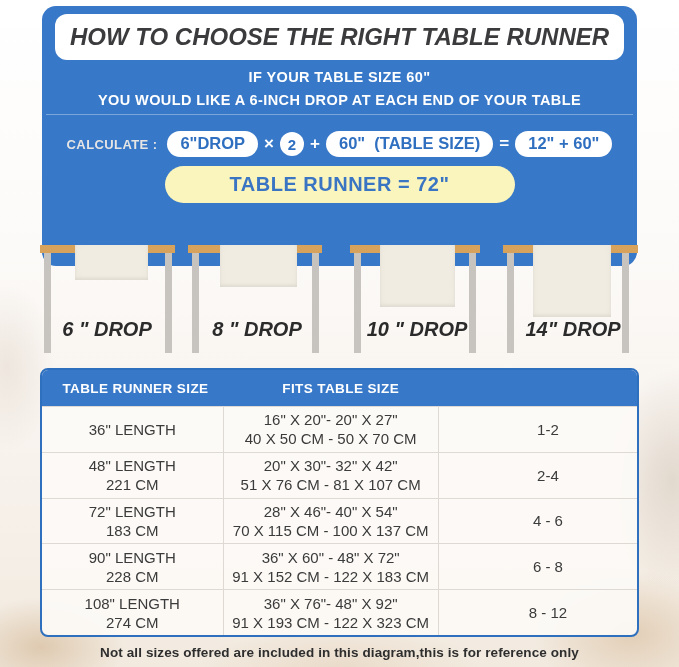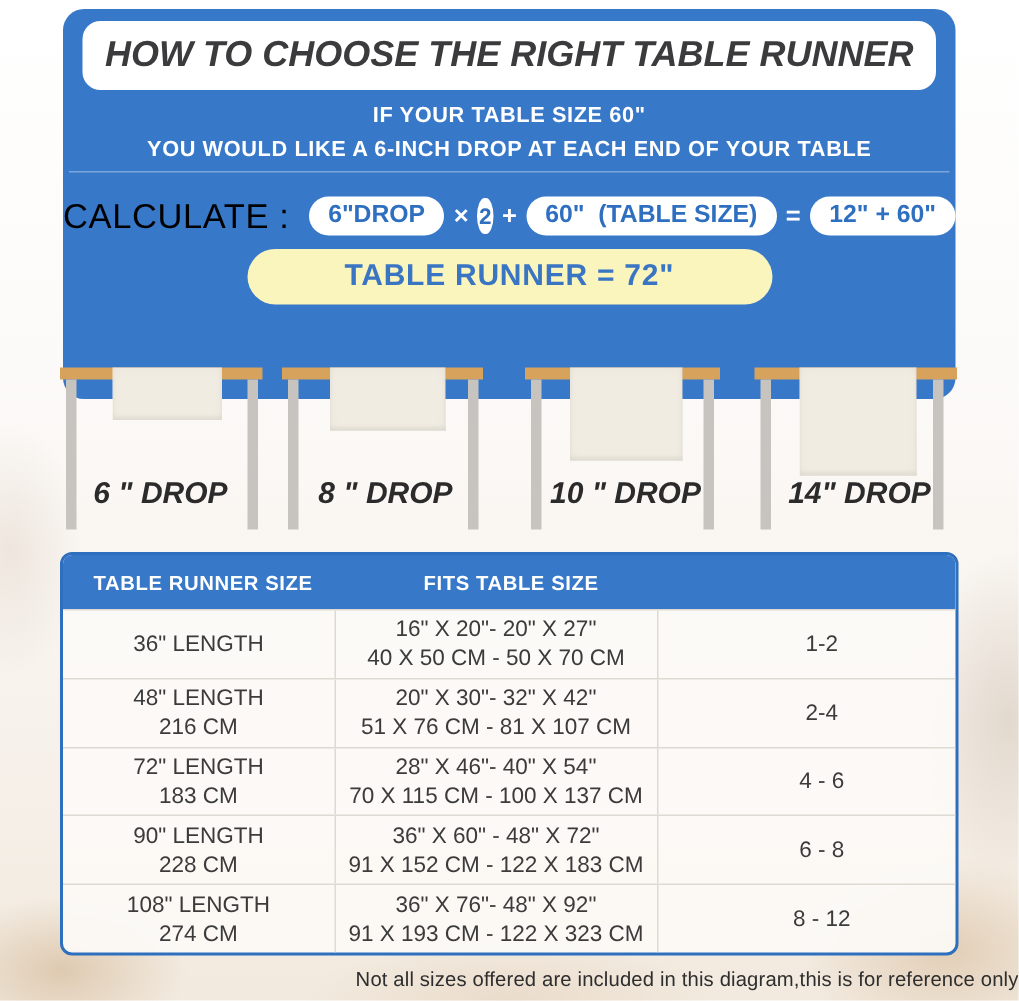--- a/index.html
+++ b/index.html
@@ -35,21 +35,21 @@
   .subtitle.line1 { top: 63px; font-size: 14.5px; letter-spacing: .4px; }
   .subtitle.line2 { top: 86px; font-size: 14.5px; letter-spacing: .4px; }
   .panel-divider {
     position: absolute; left: 4px; right: 4px; top: 108px; height: 0;
     border-top: 1px solid rgba(255,255,255,.35);
   }
   .calc-row {
     position: absolute; left: 0; right: 0; top: 124px; height: 28px;
     display: flex; align-items: center; justify-content: center; gap: 6px;
   }
-  .calc-label { color: #000000; font-weight: normal; font-size: 23px; letter-spacing: .4px; white-space: pre; }
+  .calc-label { color: #e5e5e5; font-weight: bold; font-size: 13px; letter-spacing: .4px; white-space: pre; }
   .pill {
     background: #ffffff; color: #2f6fc0; font-weight: bold; font-size: 16.5px;
     border-radius: 15px; padding: 3px 13px 4px 13px; white-space: pre; line-height: 1.2;
   }
   .op { color: #ffffff; font-weight: bold; font-size: 17px; }
   .mult-circle {
     width: 24px; height: 24px; border-radius: 50%; background: #ffffff;
     color: #2f6fc0; font-weight: bold; font-size: 15px;
     display: flex; align-items: center; justify-content: center;
   }
@@ -87,22 +87,22 @@
   .col1 { width: 31.4%; } .col2 { width: 37.6%; } .col3 { width: 31%; }
   .spec-row { display: flex; flex: 1; border-top: 1px solid #ded9d2; color: #3b3b3b; }
   .spec-row .cell {
     display: flex; flex-direction: column; justify-content: center;
     text-align: center; font-size: 15px; line-height: 19px;
   }
   .spec-row .col2 { border-left: 1px solid #ded9d2; border-right: 1px solid #ded9d2; }
   .spec-row .persons { font-size: 15px; margin-left: 20px; }
 
   .footnote {
-    position: absolute; left: 0; right: 0; top: 645px; text-align: right;
-    font-size: 13.5px; font-weight: normal; color: #2e2e2e; letter-spacing: .1px;
+    position: absolute; left: 0; right: 0; top: 645px; text-align: center;
+    font-size: 13.5px; font-weight: bold; color: #2e2e2e; letter-spacing: .1px;
   }
 </style>
 </head>
 <body>
 
 <div class="blue-panel">
   <div class="title-box">
     <div class="title">HOW TO CHOOSE THE RIGHT TABLE RUNNER</div>
   </div>
   <div class="subtitle line1">IF YOUR TABLE SIZE 60"</div>
@@ -165,21 +165,21 @@
     <div class="cell col2">
       <span>16" X 20"- 20" X 27"</span>
       <span>40 X 50 CM - 50 X 70 CM</span>
     </div>
     <div class="cell col3 persons">1-2</div>
   </div>
 
   <div class="spec-row">
     <div class="cell col1">
       <span>48" LENGTH</span>
-      <span>216 CM</span>
+      <span>221 CM</span>
     </div>
     <div class="cell col2">
       <span>20" X 30"- 32" X 42"</span>
       <span>51 X 76 CM - 81 X 107 CM</span>
     </div>
     <div class="cell col3 persons">2-4</div>
   </div>
 
   <div class="spec-row">
     <div class="cell col1">

